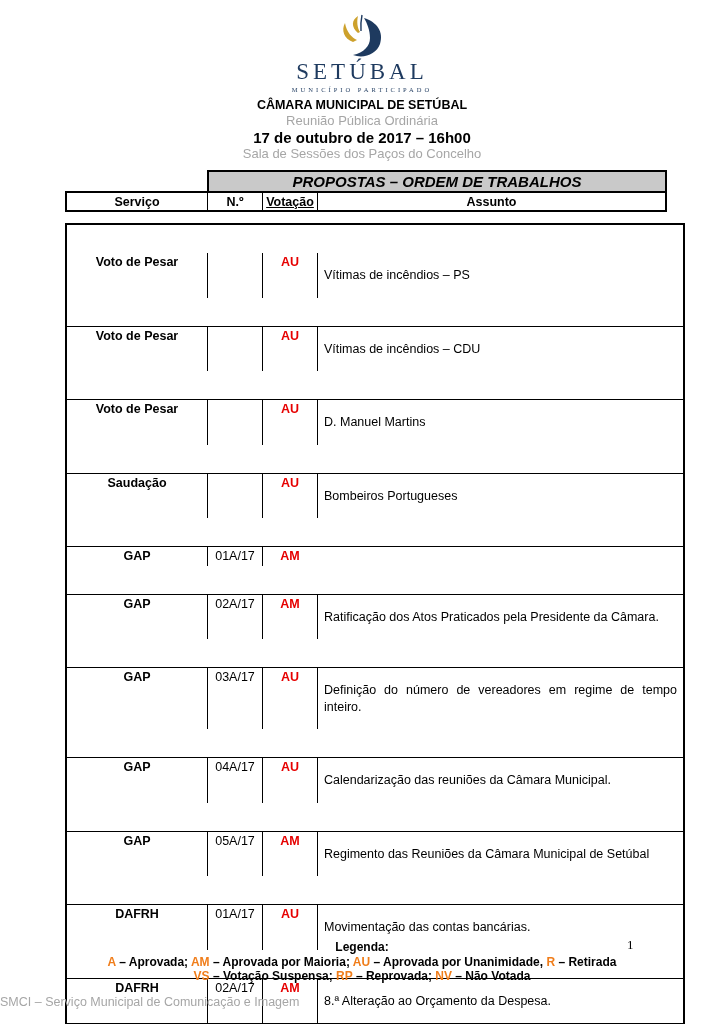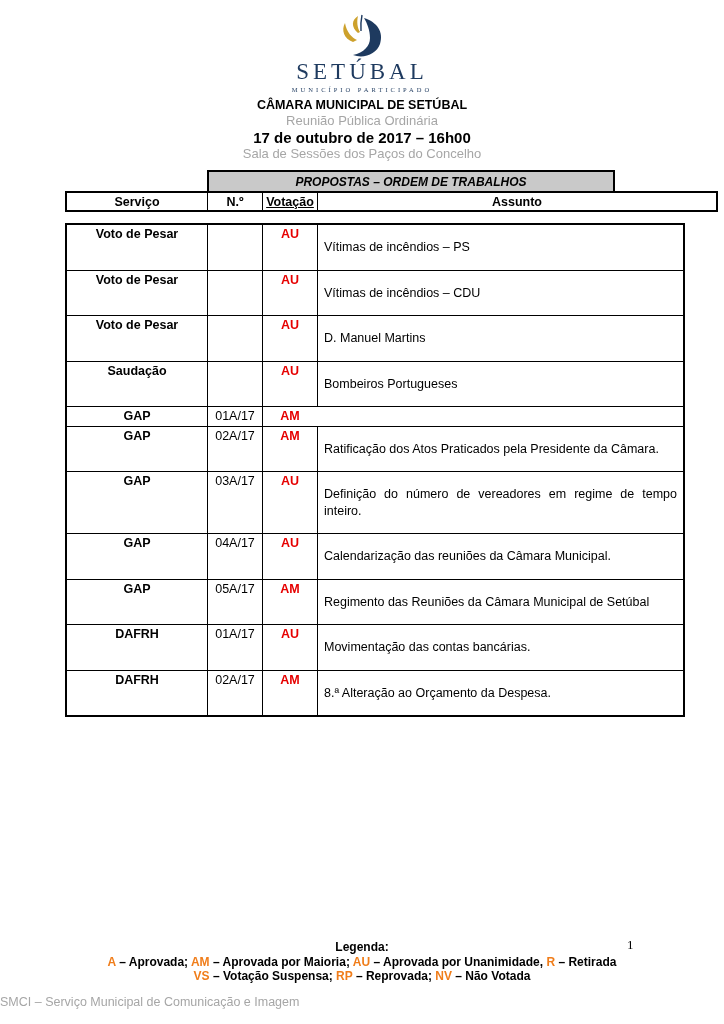--- a/index.html
+++ b/index.html
@@ -29,29 +29,29 @@
 
   
   .doc-head { position:absolute; top:97px; left:0; width:100%; text-align:center; }
   .doc-head .org      { font-size:12.5px; font-weight:bold; line-height:16px; }
   .doc-head .meeting  { font-size:13px; color:var(--gray-text); line-height:16px; }
   .doc-head .datetime { font-size:15px; font-weight:bold; line-height:17px; }
   .doc-head .location { font-size:13px; color:var(--gray-text); line-height:16px; }
 
   
   .banner {
-    position:absolute; top:170px; left:207px; width:408px; height:21px;
+    position:absolute; top:170px; left:207px; width:460px; height:21px;
     box-sizing:border-box;
     background: var(--band-gray);
     border:2px solid #000; border-bottom:none;
     display:flex; align-items:center; justify-content:center;
-    font-size:12px; font-weight:bold; font-style:italic;
+    font-size:15px; font-weight:bold; font-style:italic;
   }
   .cols {
-    position:absolute; top:191px; left:65px; width:653px; height:21px;
+    position:absolute; top:191px; left:65px; width:602px; height:21px;
     box-sizing:border-box;
     border:2px solid #000;
     display:flex;
   }
   .cols .hcell {
     box-sizing:border-box;
     display:flex; align-items:center; justify-content:center;
     font-size:12.5px; font-weight:bold;
   }
   .cols .hcell + .hcell { border-left:1.5px solid #000; }
@@ -59,21 +59,21 @@
   .w-numero  { width:55px;  }
   .w-votacao { width:55px;text-decoration:underline;  }
   .w-assunto { flex:1; }
 
   
   .btable {
     position:absolute; top:223px; left:65px; width:620px;
     box-sizing:border-box;
     border:2px solid #000;
   }
-  .brow { display:flex; }
+  .brow { display:flex;margin-top:28px; }
   .brow + .brow { border-top:1.5px solid #000; }
   .bcell {
     box-sizing:border-box;
     padding:1px 4px;
     font-size:12.5px; line-height:16.5px;
     min-height:18px;
     display:block;
   }
   .bcell + .bcell { border-left:1.5px solid #000; }
   .c-servico { width:140px; font-weight:bold; text-align:center; }

